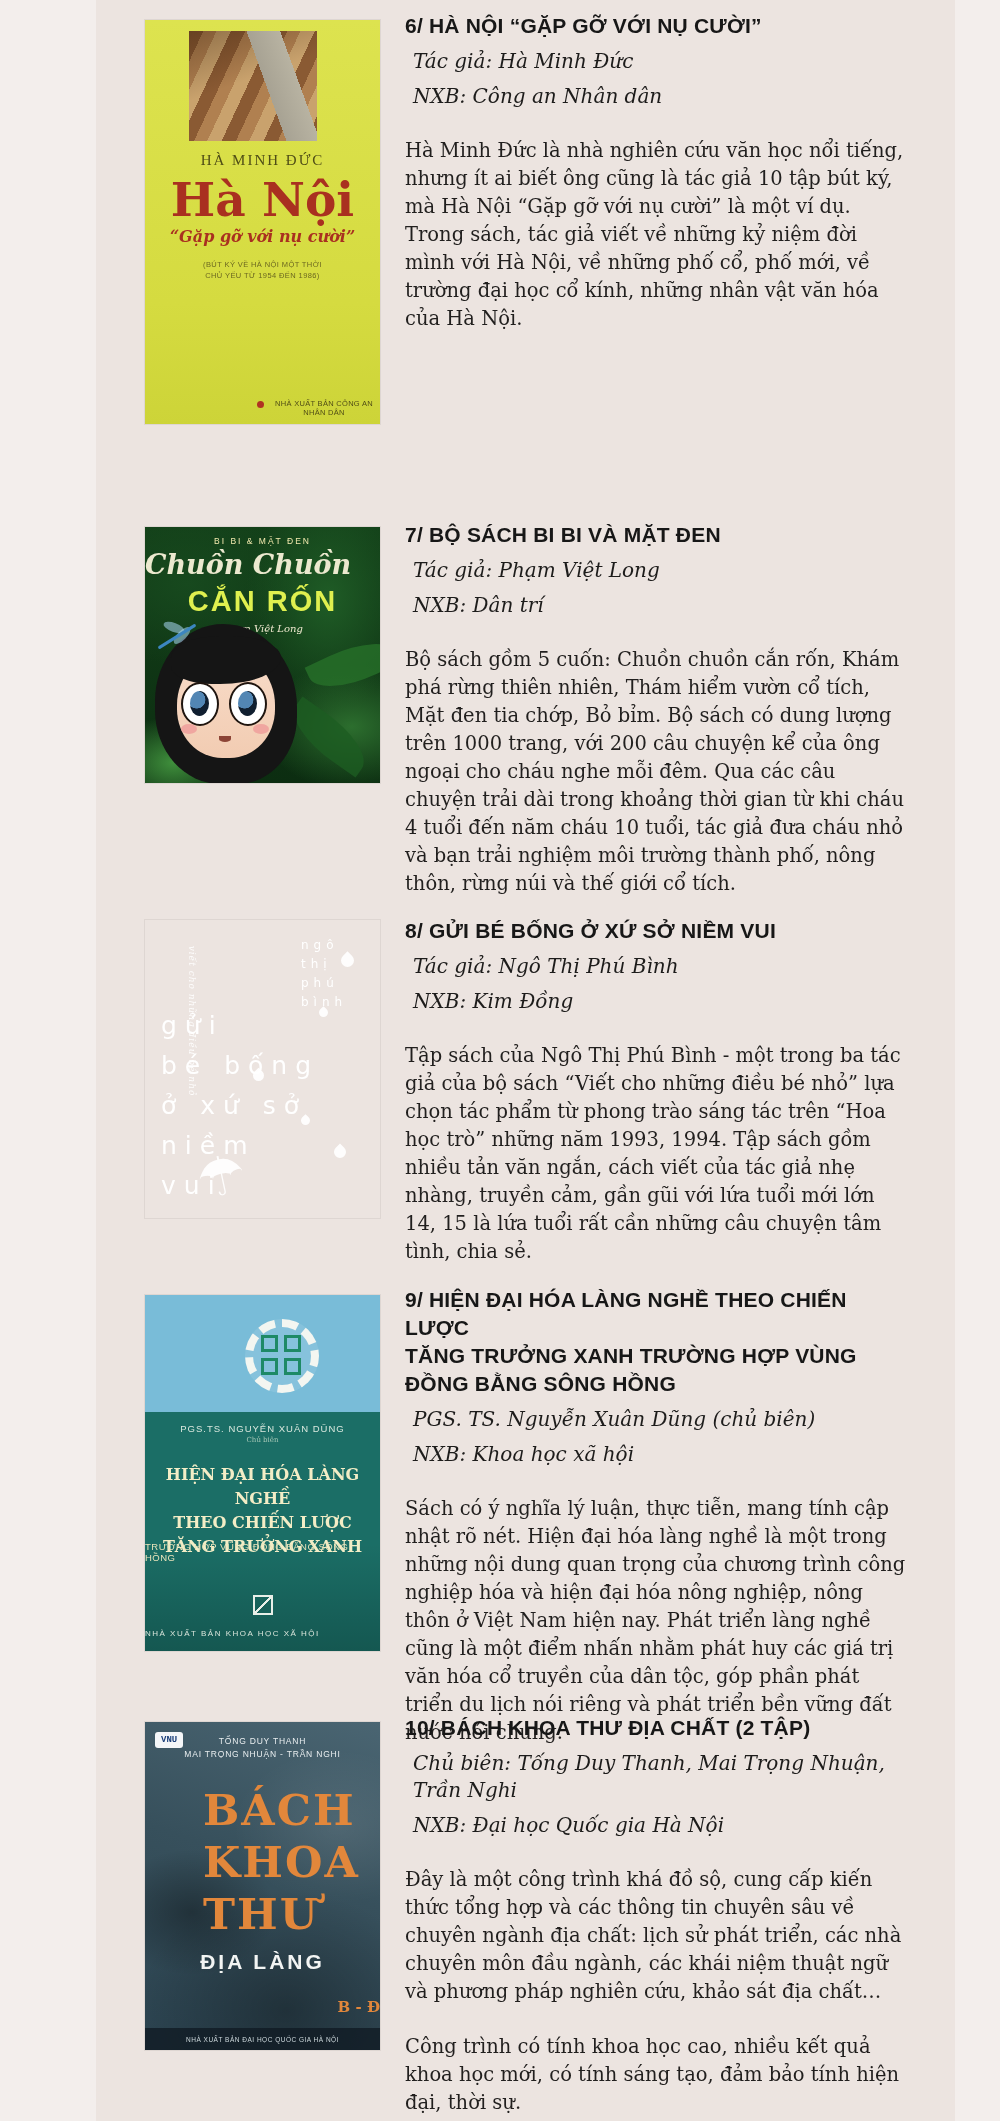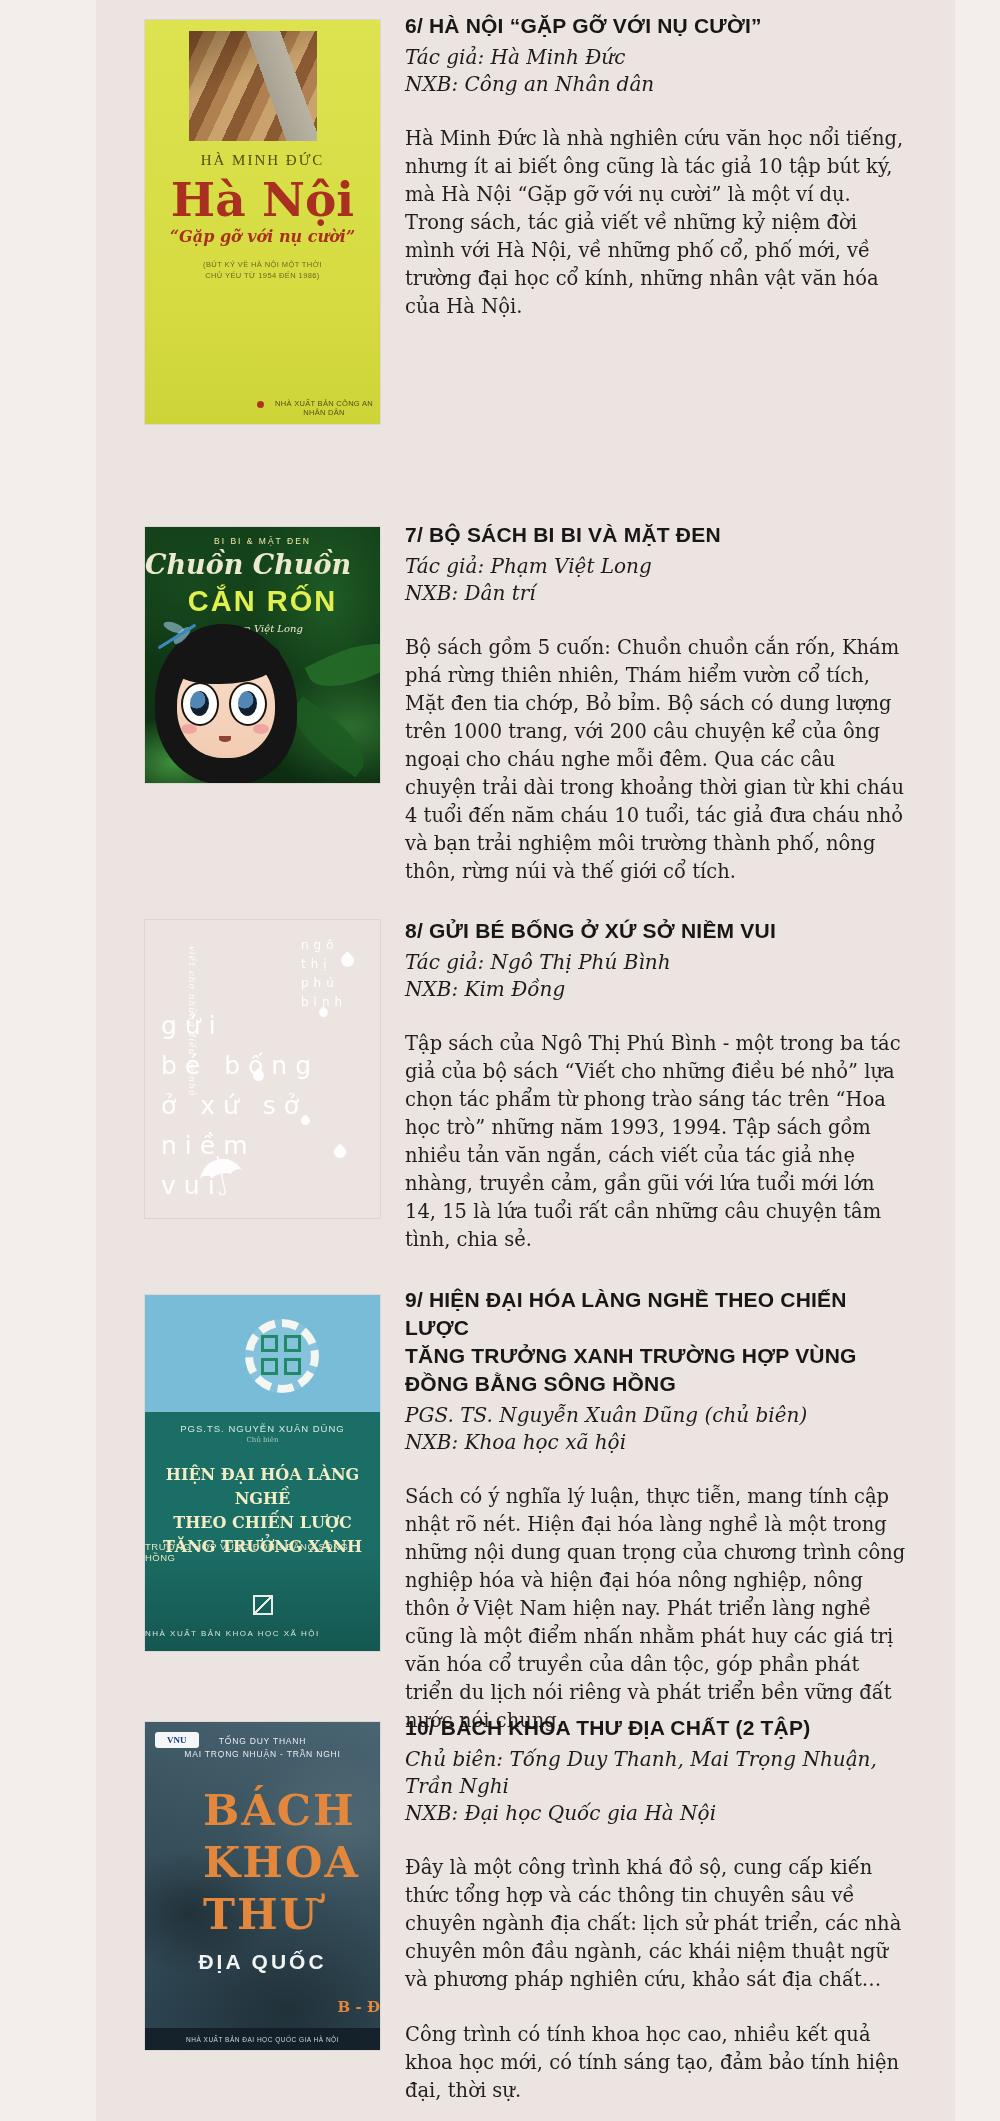--- a/index.html
+++ b/index.html
@@ -7,21 +7,21 @@
         font-family:"DejaVu Serif",serif;}
   .page::before{content:"";position:absolute;left:0;top:0;width:96px;height:100%;
         background:rgba(255,255,255,.38);}
   .page::after{content:"";position:absolute;right:0;top:0;width:45px;height:100%;
         background:rgba(255,255,255,.38);}
 
   
   .text-block{position:absolute;left:405px;width:505px;color:#211f1e;}
   .entry-title{font-family:"Liberation Sans",sans-serif;font-weight:700;font-size:21px;
         line-height:28px;color:#171717;margin:0 0 4px 0;letter-spacing:.2px;white-space:pre-line;}
-  .meta{font-style:italic;font-size:20px;line-height:27px;margin:0;color:#1d1c1b;}
+  .meta{font-style:italic;font-size:20px;line-height:27px;margin:8px;color:#1d1c1b;}
   .para{font-size:19.5px;line-height:28px;margin:27px 0 0 0;}
 
   
   .cover{position:absolute;left:145px;width:235px;box-shadow:0 0 0 1px rgba(0,0,0,.06);}
   .cover *{position:absolute;}
 
   
   .cover6{top:20px;height:404px;background:linear-gradient(180deg,#dde34f,#d5db40 70%,#cdd438);}
   .c6-photo{left:44px;top:11px;width:128px;height:110px;
      background:
@@ -118,21 +118,21 @@
   .c9-pub{left:0;right:0;bottom:13px;text-align:left;color:#d8e4da;font-size:8px;
      letter-spacing:1.5px;font-family:"Liberation Sans",sans-serif;}
 
   
   .cover10{top:1722px;height:328px;overflow:hidden;background:
      radial-gradient(120px 90px at 20% 58%,rgba(0,0,0,.35),rgba(0,0,0,0) 70%),
      radial-gradient(150px 110px at 82% 32%,rgba(255,255,255,.09),rgba(0,0,0,0) 70%),
      radial-gradient(200px 160px at 60% 88%,rgba(0,0,0,.32),rgba(0,0,0,0) 75%),
      linear-gradient(200deg,#4a6572,#37505c 45%,#2b4350);}
   .c10-vnu{top:10px;left:10px;background:#f4f6f8;color:#1b3f7a;font-weight:700;font-size:9px;
-     padding:3px 12px;border-radius:3px;font-family:Liberation Serif, serif;}
+     padding:3px 6px;border-radius:3px;font-family:Liberation Mono, monospace;}
   .c10-authors{top:13px;left:50%;transform:translateX(-50%);width:170px;text-align:center;
      color:#e8edef;font-size:8.5px;letter-spacing:.8px;line-height:13px;white-space:pre-line;
      font-family:"Liberation Sans",sans-serif;}
   .c10-title{top:62px;left:40px;color:#e2873b;font-weight:700;font-size:43px;line-height:52px;
      letter-spacing:2px;white-space:pre-line;font-family:"DejaVu Serif",serif;margin-left:18px;}
   .c10-sub{top:228px;left:0;right:0;text-align:center;color:#f2f4f3;font-weight:700;
      font-size:21px;letter-spacing:3px;font-family:"Liberation Sans",sans-serif;}
   .c10-vol{top:276px;left:0;right:0;text-align:right;color:#e2873b;font-size:15px;
      font-weight:700;font-family:"DejaVu Serif",serif;}
   .c10-pubbar{left:0;right:0;bottom:0;height:22px;background:rgba(16,26,34,.78);}
@@ -254,21 +254,21 @@
   </section>
 
   <section>
     <div class="cover cover10">
       <div class="c10-vnu">VNU</div>
       <div class="c10-authors">TỐNG DUY THANH
 MAI TRỌNG NHUẬN - TRẦN NGHI</div>
       <div class="c10-title">BÁCH
 KHOA
 THƯ</div>
-      <div class="c10-sub">ĐỊA QUỐC</div>
+      <div class="c10-sub">ĐỊA LÀNG</div>
       <div class="c10-vol">B - Đ</div>
       <div class="c10-pubbar"></div>
       <div class="c10-pub">NHÀ XUẤT BẢN ĐẠI HỌC QUỐC GIA HÀ NỘI</div>
     </div>
     <div class="text-block" style="top:1714px">
       <h2 class="entry-title">10/ BÁCH KHOA THƯ ĐỊA CHẤT (2 TẬP)</h2>
       <p class="meta">Chủ biên: Tống Duy Thanh, Mai Trọng Nhuận, Trần Nghi</p>
       <p class="meta">NXB: Đại học Quốc gia Hà Nội</p>
       <p class="para">Đây là một công trình khá đồ sộ, cung cấp kiến thức tổng hợp và các thông tin chuyên sâu về chuyên ngành địa chất: lịch sử phát triển, các nhà chuyên môn đầu ngành, các khái niệm thuật ngữ và phương pháp nghiên cứu, khảo sát địa chất…</p>
       <p class="para">Công trình có tính khoa học cao, nhiều kết quả khoa học mới, có tính sáng tạo, đảm bảo tính hiện đại, thời sự.</p>

